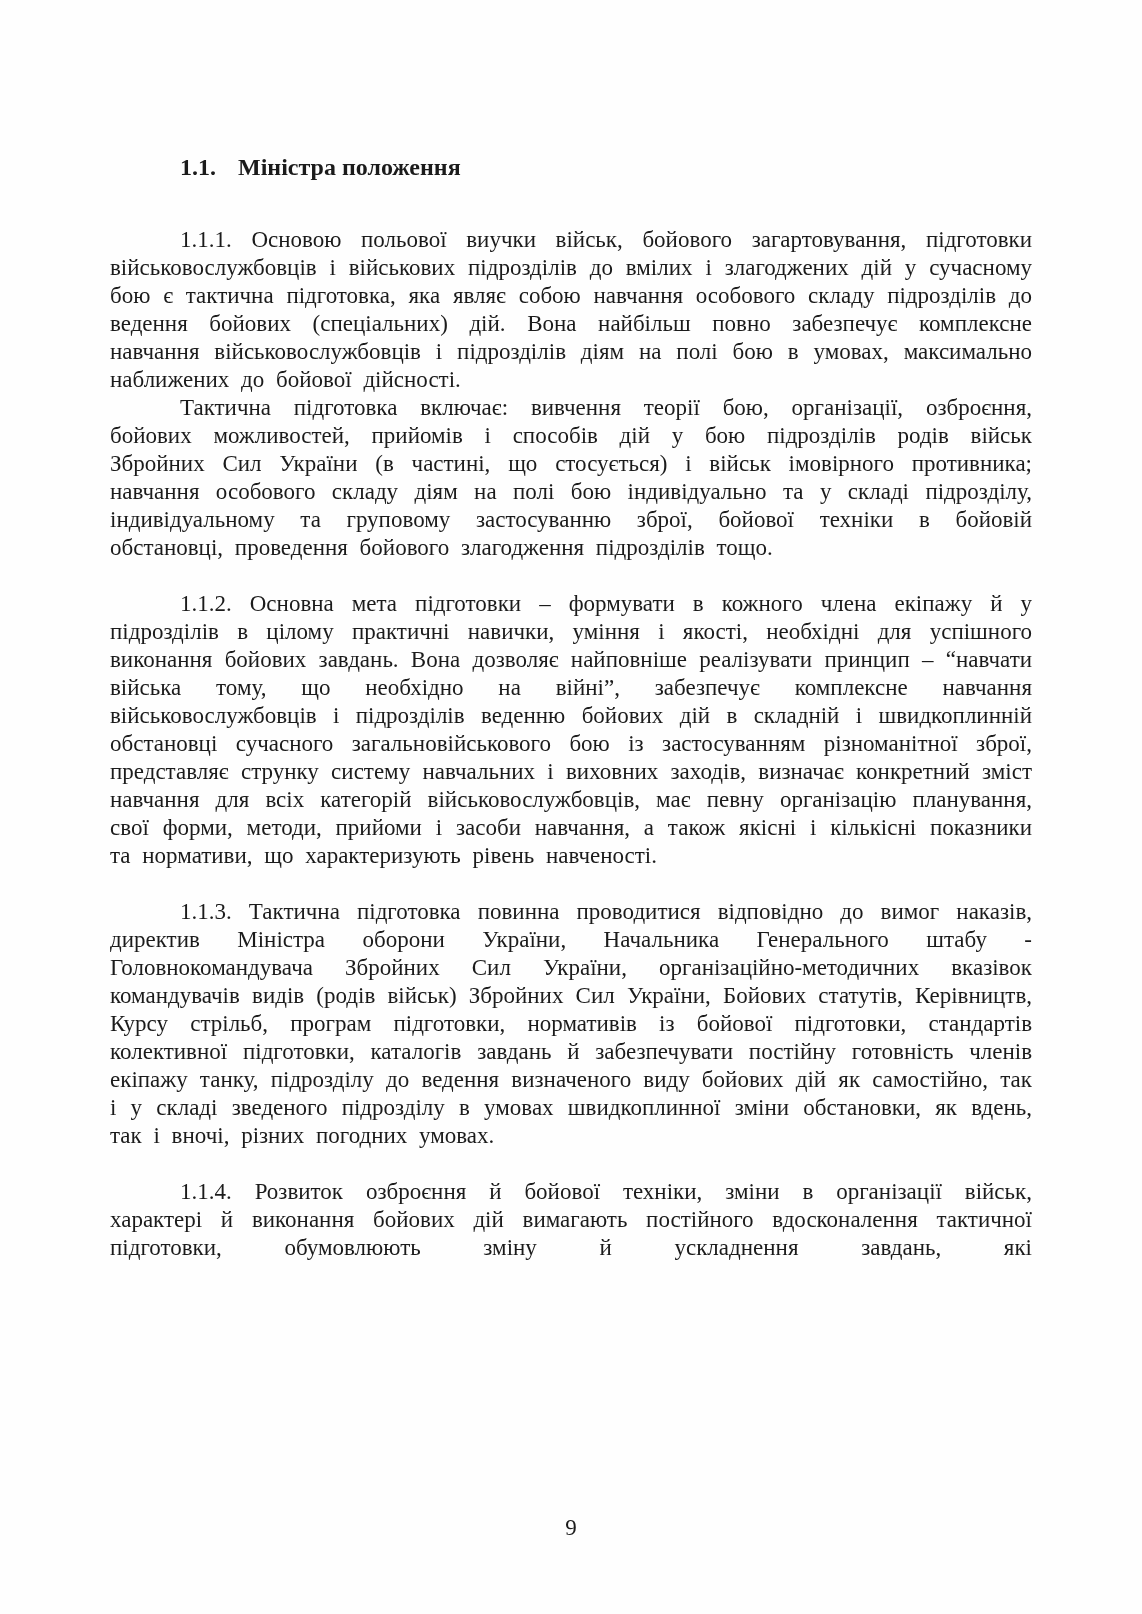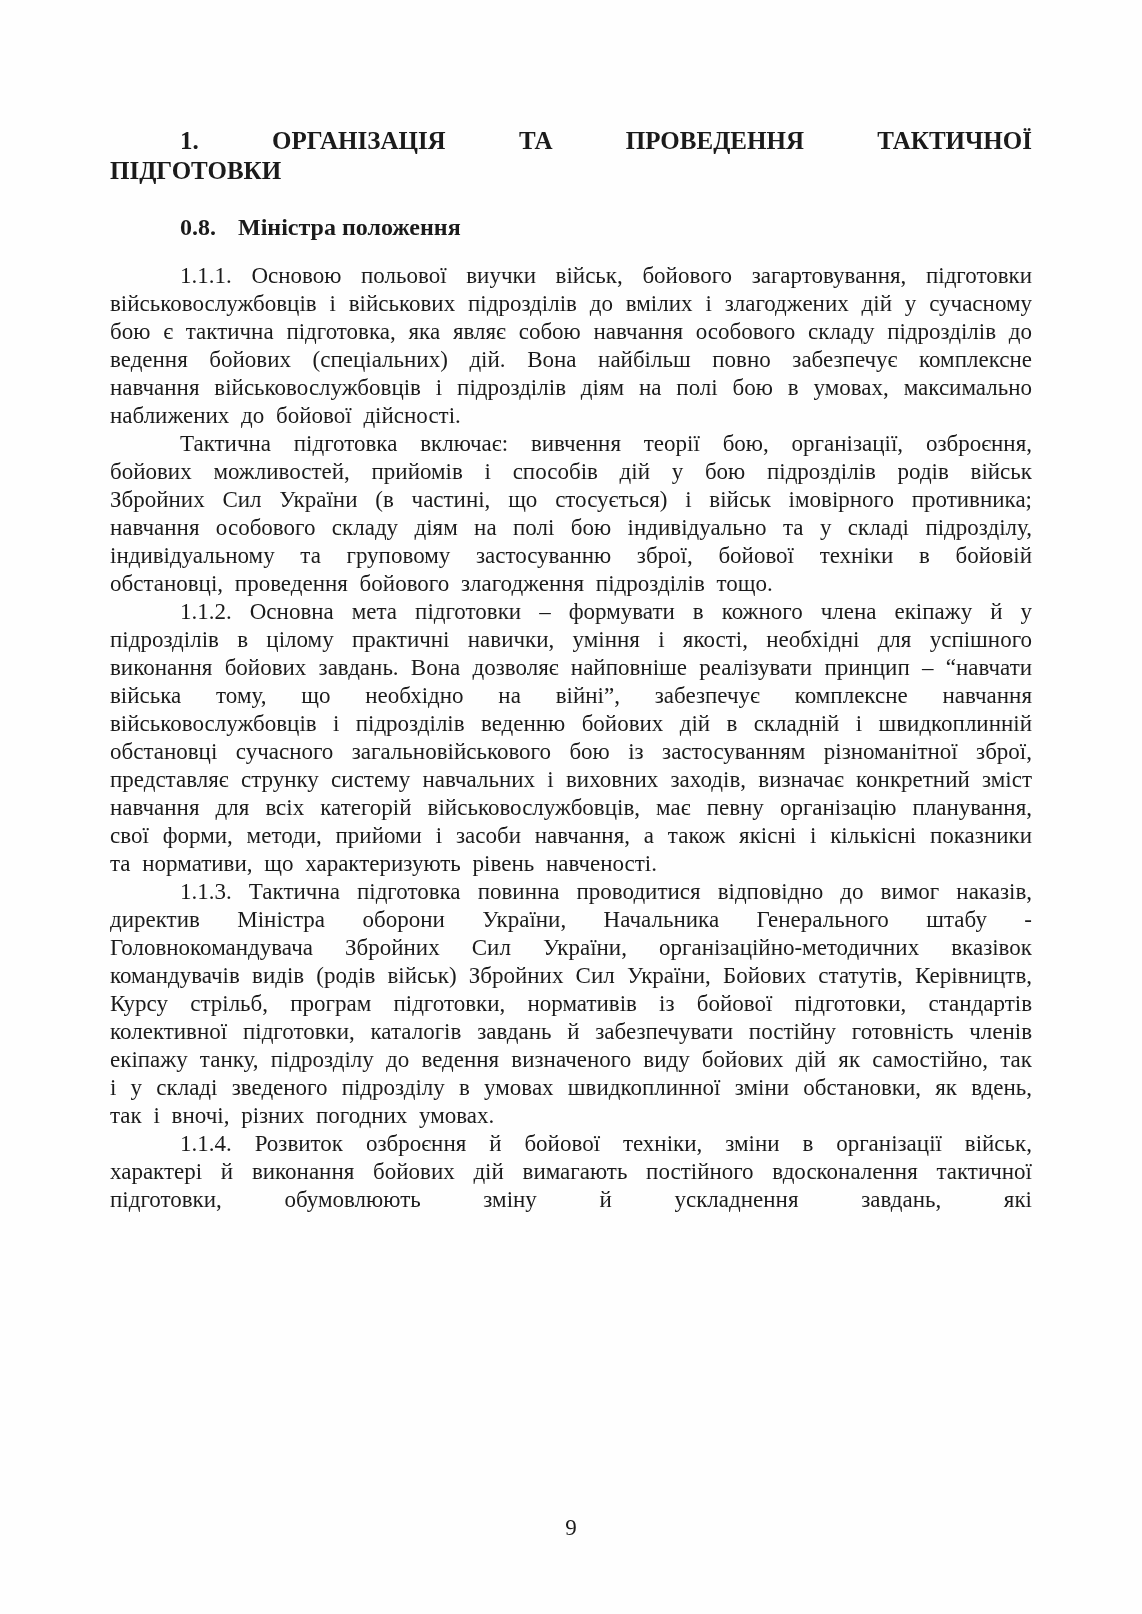--- a/index.html
+++ b/index.html
@@ -44,50 +44,47 @@
   }
   .body-text p {
     font-size: 23px;
     line-height: 28px;
     text-align: justify;
     text-indent: 70px;
     word-spacing: 6px;
     margin: 0;
   }
   .body-text p.first-after-heading {
-    margin-top: 20px;
+    margin-top: 44px;
   }
   .body-text p.spaced {
+    margin-top: 28px;
   }
   .body-text p.continued {
     text-align-last: justify;
   }
   .page-number {
     position: absolute;
     left: 0;
     right: 0;
     bottom: 72px;
     text-align: center;
     font-size: 23px;
     line-height: 28px;
     color: #1b1b1b;
   }
 </style>
 </head>
 <body>
 
 <div class="page">
 
-  <div class="heading">
-    <div class="h-line1">1. ОРГАНІЗАЦІЯ ТА ПРОВЕДЕННЯ ТАКТИЧНОЇ</div>
-    <div class="h-line2">ПІДГОТОВКИ</div>
-  </div>
 
   <div class="subheading">
-    <span class="sub-num">0.8.</span><span>Міністра положення</span>
+    <span class="sub-num">1.1.</span><span>Міністра положення</span>
   </div>
 
   <div class="body-text">
     <p class="first-after-heading">1.1.1. Основою польової виучки військ, бойового загартовування, підготовки військовослужбовців і військових підрозділів до вмілих і злагоджених дій у сучасному бою є тактична підготовка, яка являє собою навчання особового складу підрозділів до ведення бойових (спеціальних) дій. Вона найбільш повно забезпечує комплексне навчання військовослужбовців і підрозділів діям на полі бою в умовах, максимально наближених до бойової дійсності.</p>
     <p>Тактична підготовка включає: вивчення теорії бою, організації, озброєння, бойових можливостей, прийомів і способів дій у бою підрозділів родів військ Збройних Сил України (в частині, що стосується) і військ імовірного противника; навчання особового складу діям на полі бою індивідуально та у складі підрозділу, індивідуальному та груповому застосуванню зброї, бойової техніки в бойовій обстановці, проведення бойового злагодження підрозділів тощо.</p>
     <p class="spaced">1.1.2. Основна мета підготовки – формувати в кожного члена екіпажу й у підрозділів в цілому практичні навички, уміння і якості, необхідні для успішного виконання бойових завдань. Вона дозволяє найповніше реалізувати принцип – “навчати війська тому, що необхідно на війні”, забезпечує комплексне навчання військовослужбовців і підрозділів веденню бойових дій в складній і швидкоплинній обстановці сучасного загальновійськового бою із застосуванням різноманітної зброї, представляє струнку систему навчальних і виховних заходів, визначає конкретний зміст навчання для всіх категорій військовослужбовців, має певну організацію планування, свої форми, методи, прийоми і засоби навчання, а також якісні і кількісні показники та нормативи, що характеризують рівень навченості.</p>
     <p class="spaced">1.1.3. Тактична підготовка повинна проводитися відповідно до вимог наказів, директив Міністра оборони України, Начальника Генерального штабу - Головнокомандувача Збройних Сил України, організаційно-методичних вказівок командувачів видів (родів військ) Збройних Сил України, Бойових статутів, Керівництв, Курсу стрільб, програм підготовки, нормативів із бойової підготовки, стандартів колективної підготовки, каталогів завдань й забезпечувати постійну готовність членів екіпажу танку, підрозділу до ведення визначеного виду бойових дій як самостійно, так і у складі зведеного підрозділу в умовах швидкоплинної зміни обстановки, як вдень, так і вночі, різних погодних умовах.</p>
     <p class="spaced continued">1.1.4. Розвиток озброєння й бойової техніки, зміни в організації військ, характері й виконання бойових дій вимагають постійного вдосконалення тактичної підготовки, обумовлюють зміну й ускладнення завдань, які</p>
   </div>
 

